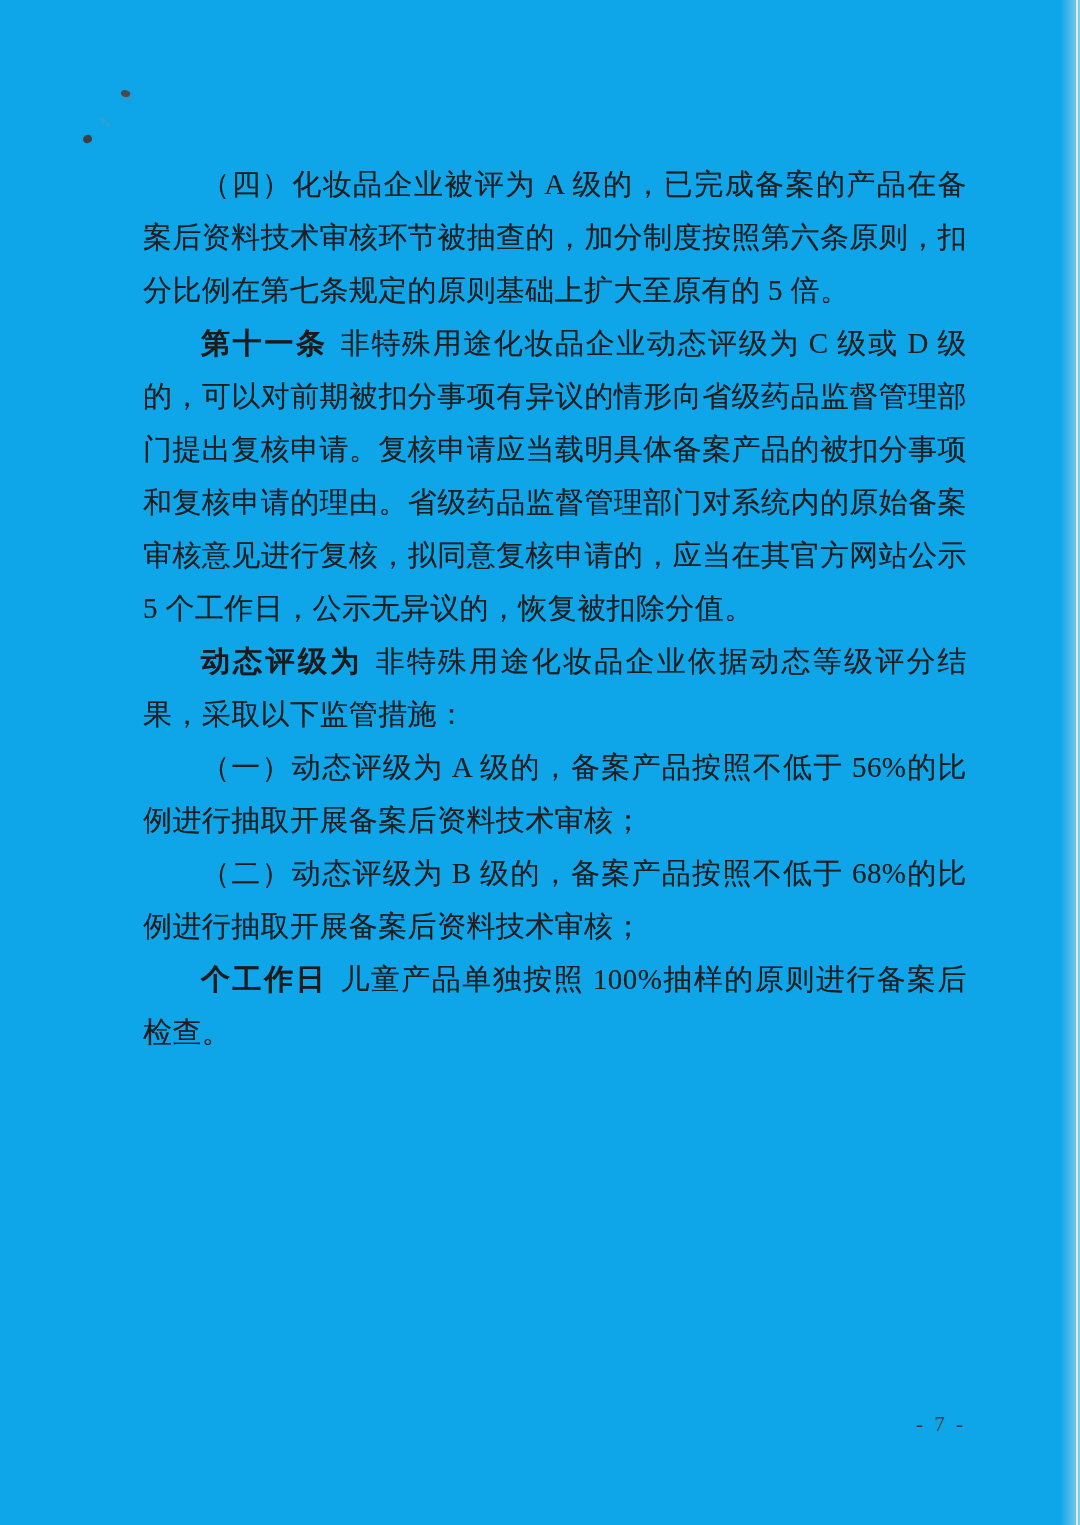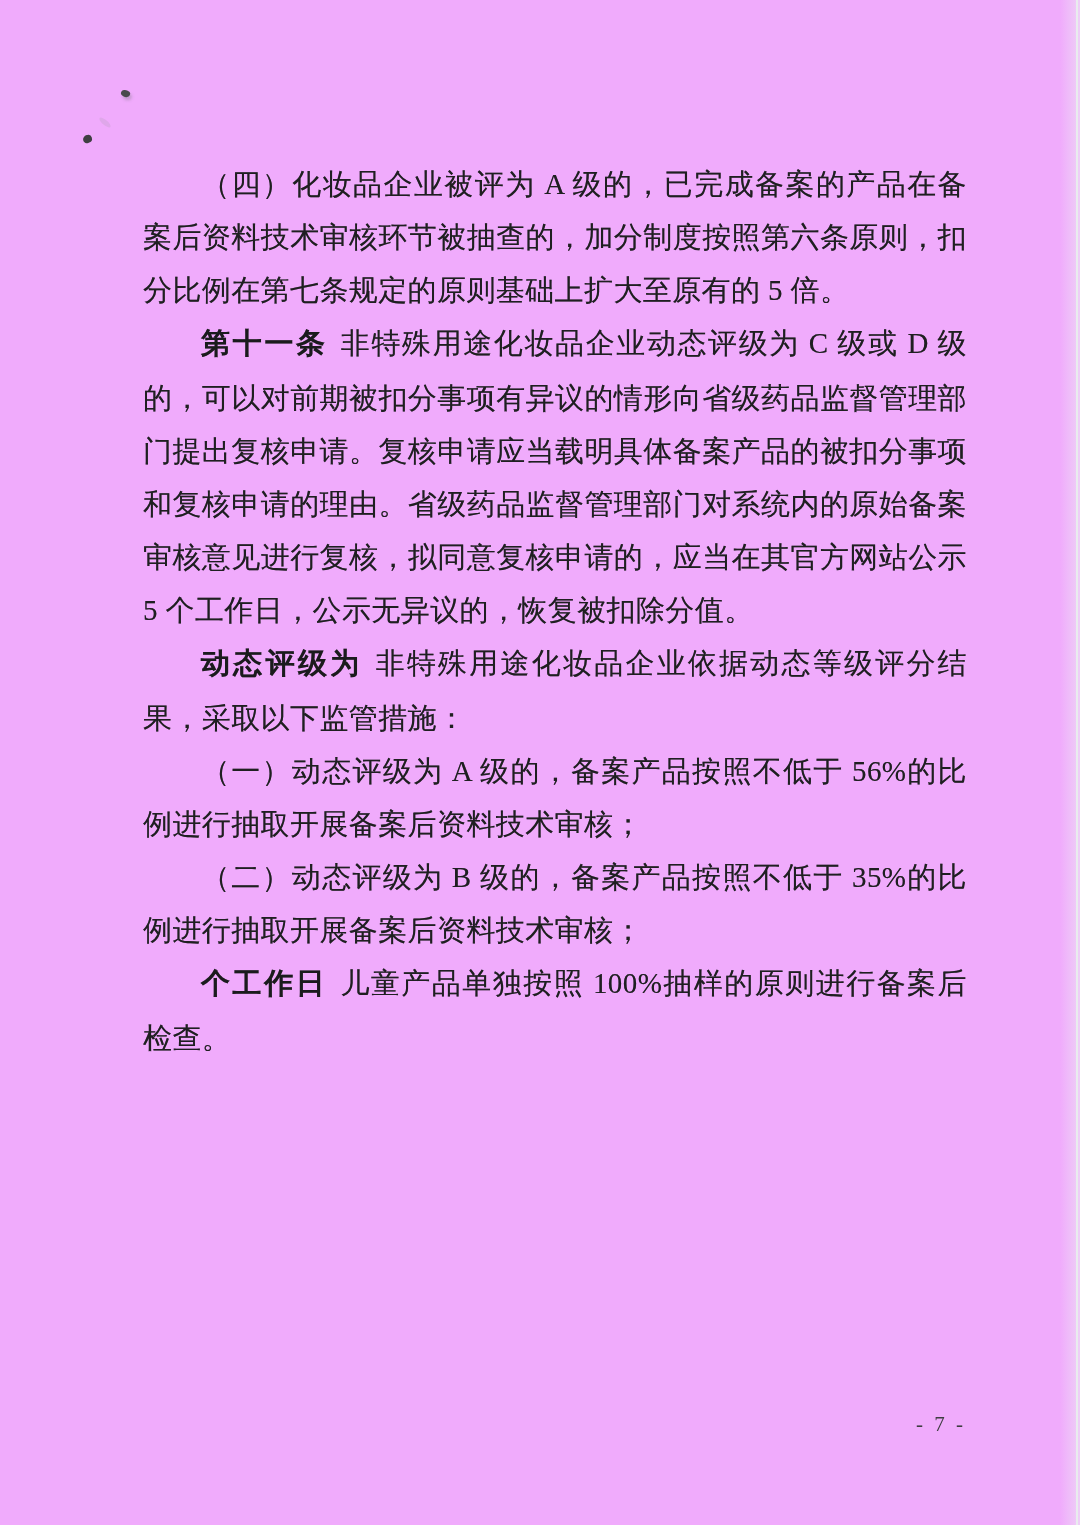--- a/index.html
+++ b/index.html
@@ -9,21 +9,21 @@
     overflow: hidden;
   }
   body {
     position: relative;
     background: linear-gradient(180deg, #fdfdfd 0%, #fefefe 50%, #fcfdfd 100%);
     font-family: "Liberation Serif", serif;
   }
   .scan-page {
     position: absolute;
     inset: 0;
-    background: #f0abfc;
+    background: #0ea5e9;
   }
   
   .edge-line {
     position: absolute;
     top: 0;
     left: 1076px;
     width: 2px;
     height: 1525px;
     background: #e9edee;
   }
@@ -77,21 +77,21 @@
     color: #1f1f21;
     text-align: justify;
     letter-spacing: 0.4px;
     text-shadow: 0 0 0.4px rgba(40,40,40,0.55);
   }
   .content p {
     text-indent: 2em;
     margin: 0;
   }
   .article-label {
-    font-family: Liberation Mono, monospace;
+    font-family: Liberation Sans, sans-serif;
     font-weight: 700;
     letter-spacing: 1.5px;
     margin-right: 0.45em;
     color: #1b1b1d;
   }
   .page-number {
     position: absolute;
     left: 916px;
     top: 1412px;
     font-family: "Liberation Serif", serif;
@@ -116,21 +116,21 @@
     <p>
       <span class="article-label">第十一条</span><span>非特殊用途化妆品企业动态评级为 C 级或 D 级的，可以对前期被扣分事项有异议的情形向省级药品监督管理部门提出复核申请。复核申请应当载明具体备案产品的被扣分事项和复核申请的理由。省级药品监督管理部门对系统内的原始备案审核意见进行复核，拟同意复核申请的，应当在其官方网站公示 5 个工作日，公示无异议的，恢复被扣除分值。</span>
     </p>
     <p>
       <span class="article-label">动态评级为</span><span>非特殊用途化妆品企业依据动态等级评分结果，采取以下监管措施：</span>
     </p>
     <p>
       <span>（一）动态评级为 A 级的，备案产品按照不低于 56%的比例进行抽取开展备案后资料技术审核；</span>
     </p>
     <p>
-      <span>（二）动态评级为 B 级的，备案产品按照不低于 35%的比例进行抽取开展备案后资料技术审核；</span>
+      <span>（二）动态评级为 B 级的，备案产品按照不低于 68%的比例进行抽取开展备案后资料技术审核；</span>
     </p>
     <p>
       <span class="article-label">个工作日</span><span>儿童产品单独按照 100%抽样的原则进行备案后检查。</span>
     </p>
   </div>
 
   <div class="page-number">- 7 -</div>
 
   <div class="edge-fade"></div>
   <div class="edge-line"></div>

